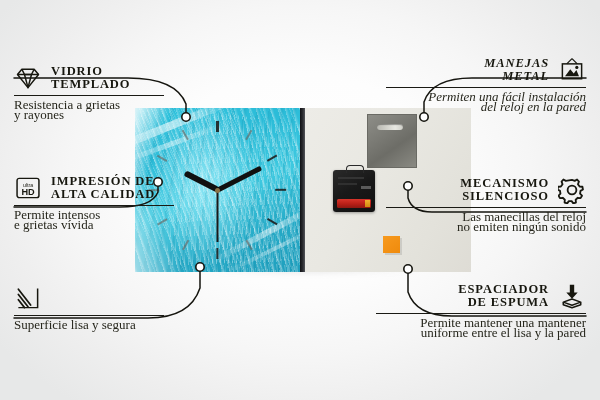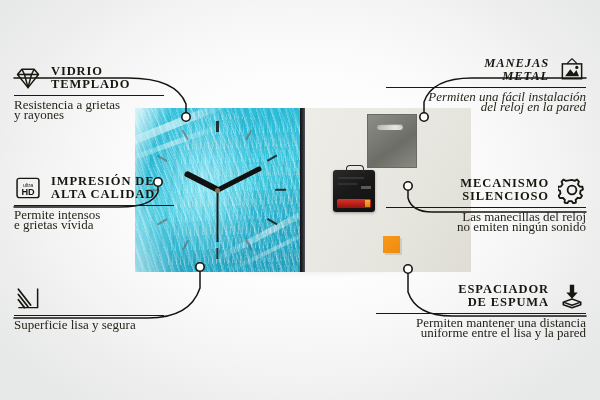--- a/index.html
+++ b/index.html
@@ -278,17 +278,17 @@
         <div class="ttl">ESPACIADOR</div>
         <div class="ttl">DE ESPUMA</div>
       </div>
       <svg class="ico" viewBox="0 0 32 32">
         <path d="M13.5,3 L18.5,3 L18.5,12 L22.5,12 L16,19 L9.5,12 L13.5,12 Z" fill="#17170f"></path>
         <path d="M6,23 L16,19.5 L26,23 L16,26.5 Z" fill="none" stroke="#17170f" stroke-width="1.7" stroke-linejoin="round"></path>
         <path d="M6,23 L6,26 L16,29.5 L26,26 L26,23" fill="none" stroke="#17170f" stroke-width="1.7" stroke-linejoin="round"></path>
       </svg>
     </div>
     <div class="sep"></div>
-    <div class="desc">Permiten mantener una distancia</div>
+    <div class="desc">Permite mantener una mantener</div>
     <div class="desc">uniforme entre el lisa y la pared</div>
   </div>
 
 </div>
 
 </body></html>

